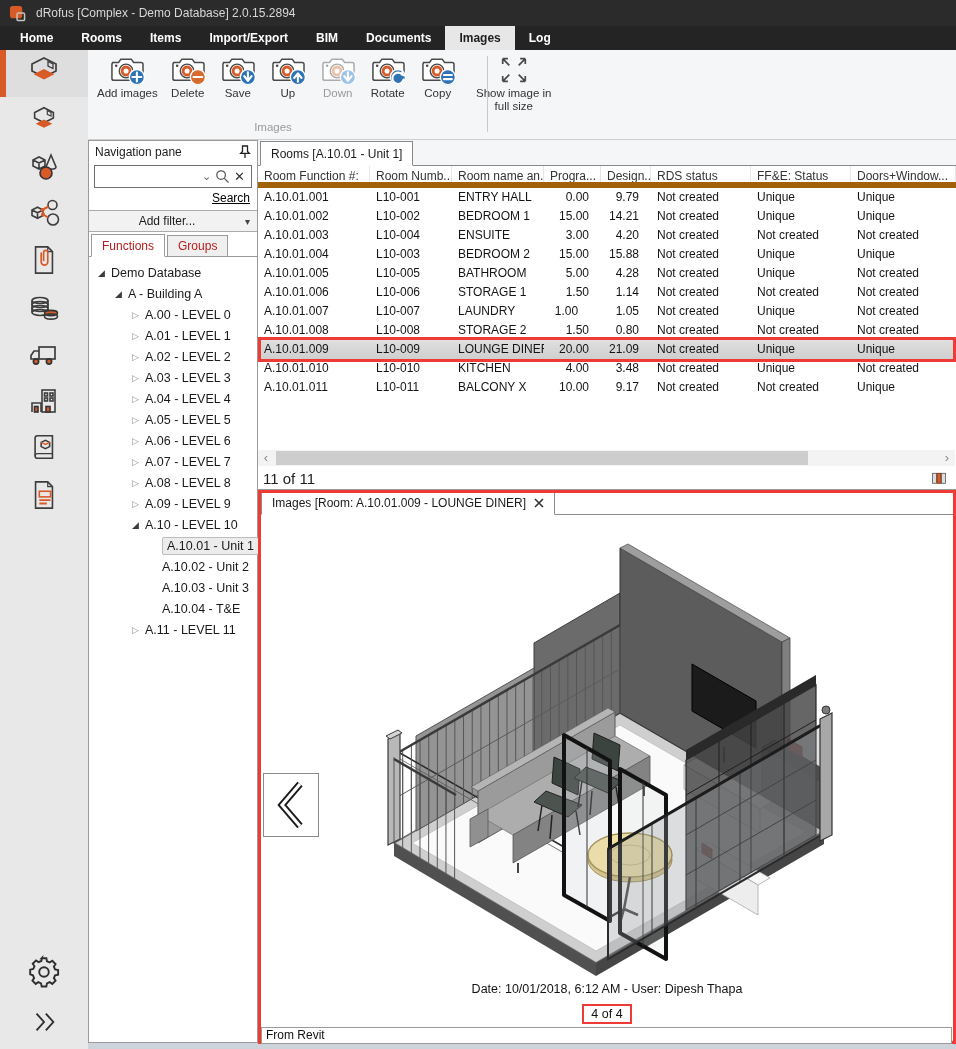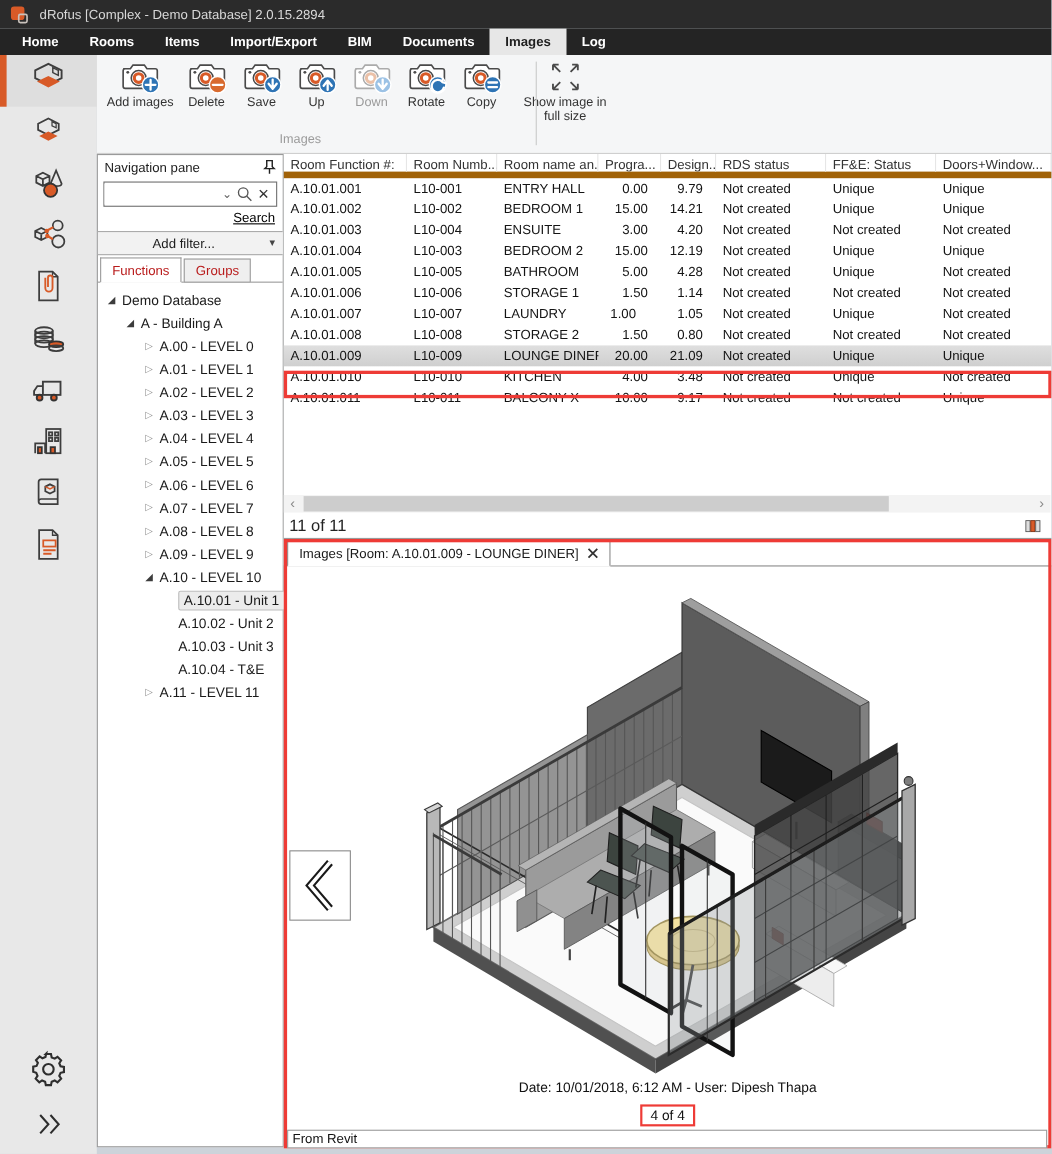--- a/index.html
+++ b/index.html
@@ -438,20 +438,25 @@
           <span class="tree-label">A.10.04 - T&amp;E</span>
         </div>
         <div class="tree-row" style="padding-left: 40px;">
           <span class="tw-exp collapsed">▷</span>
           <span class="tree-label">A.11 - LEVEL 11</span>
         </div>
       </div>
   </div>
 
   <div class="rooms-panel" style="position:absolute;">
+    <div class="rooms-tabstrip">
+      <div class="doc-tab">
+        <span>Rooms [A.10.01 - Unit 1]</span>
+      </div>
+    </div>
     <div class="grid-header" id="gridHeader">
         <div class="gh-cell" style="width: 112px;">Room Function #:</div>
         <div class="gh-cell" style="width: 82px;">Room Numb...</div>
         <div class="gh-cell" style="width: 92px;">Room name an...</div>
         <div class="gh-cell" style="width: 57px;">Progra...</div>
         <div class="gh-cell" style="width: 50px;">Design...</div>
         <div class="gh-cell" style="width: 100px;">RDS status</div>
         <div class="gh-cell" style="width: 100px;">FF&amp;E: Status</div>
         <div class="gh-cell" style="width: 105px;">Doors+Window...</div>
       </div>
@@ -484,21 +489,21 @@
           <div class="gr-cell num" style="width: 50px;">4.20</div>
           <div class="gr-cell" style="width: 100px;">Not created</div>
           <div class="gr-cell" style="width: 100px;">Not created</div>
           <div class="gr-cell" style="width: 105px;">Not created</div>
         </div>
         <div class="grid-row">
           <div class="gr-cell" style="width: 112px;">A.10.01.004</div>
           <div class="gr-cell" style="width: 82px;">L10-003</div>
           <div class="gr-cell" style="width: 92px;">BEDROOM 2</div>
           <div class="gr-cell num" style="width: 57px;">15.00</div>
-          <div class="gr-cell num" style="width: 50px;">12.19</div>
+          <div class="gr-cell num" style="width: 50px;">15.88</div>
           <div class="gr-cell" style="width: 100px;">Not created</div>
           <div class="gr-cell" style="width: 100px;">Unique</div>
           <div class="gr-cell" style="width: 105px;">Unique</div>
         </div>
         <div class="grid-row">
           <div class="gr-cell" style="width: 112px;">A.10.01.005</div>
           <div class="gr-cell" style="width: 82px;">L10-005</div>
           <div class="gr-cell" style="width: 92px;">BATHROOM</div>
           <div class="gr-cell num" style="width: 57px;">5.00</div>
           <div class="gr-cell num" style="width: 50px;">4.28</div>

